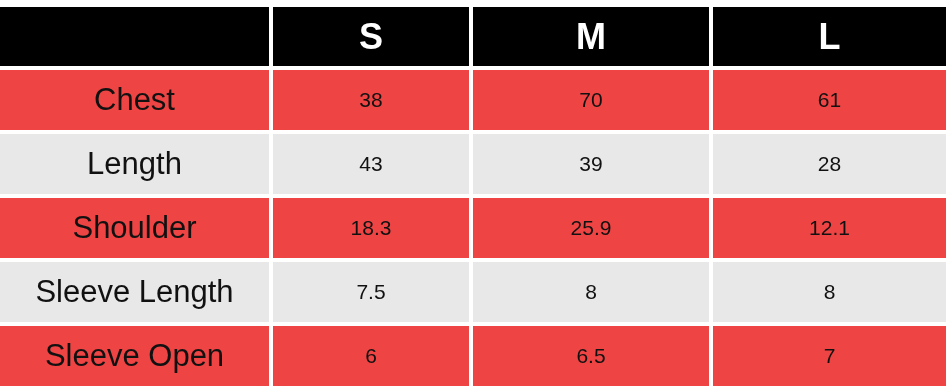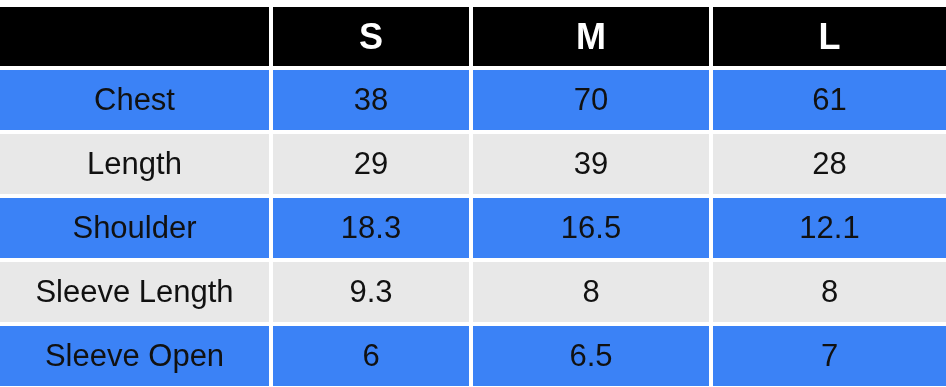--- a/index.html
+++ b/index.html
@@ -57,35 +57,35 @@
   thead tr.header-row th.corner-cell {
     background: #000000;
   }
 
   
   tbody td {
     height: 64px;
     padding: 0;
     text-align: center;
     vertical-align: middle;
-    font-size: 31px;
+    font-size: 21px;
     font-weight: normal;
     color: #111111;
     border-right: 4px solid #ffffff;
     border-bottom: 4px solid #ffffff;
     box-sizing: border-box;
     line-height: 60px;
     white-space: nowrap;
     overflow: hidden;
   }
   tbody td:last-child {
     border-right: none;
   }
 
-  tbody tr.row-shade-dark td  { background: #3b82f6; }
+  tbody tr.row-shade-dark td  { background: #ef4444; }
   tbody tr.row-shade-light td { background: #e8e8e8; }
 
   tbody td.label-cell {
     font-size: 31px;
   }
 </style>
 </head>
 <body>
 
 <div id="size-chart">
@@ -106,33 +106,33 @@
     </thead>
     <tbody>
       <tr class="row-shade-dark">
         <td class="label-cell">Chest</td>
         <td>38</td>
         <td>70</td>
         <td>61</td>
       </tr>
       <tr class="row-shade-light">
         <td class="label-cell">Length</td>
-        <td>29</td>
+        <td>43</td>
         <td>39</td>
         <td>28</td>
       </tr>
       <tr class="row-shade-dark">
         <td class="label-cell">Shoulder</td>
         <td>18.3</td>
-        <td>16.5</td>
+        <td>25.9</td>
         <td>12.1</td>
       </tr>
       <tr class="row-shade-light">
         <td class="label-cell">Sleeve Length</td>
-        <td>9.3</td>
+        <td>7.5</td>
         <td>8</td>
         <td>8</td>
       </tr>
       <tr class="row-shade-dark">
         <td class="label-cell">Sleeve Open</td>
         <td>6</td>
         <td>6.5</td>
         <td>7</td>
       </tr>
     </tbody>

